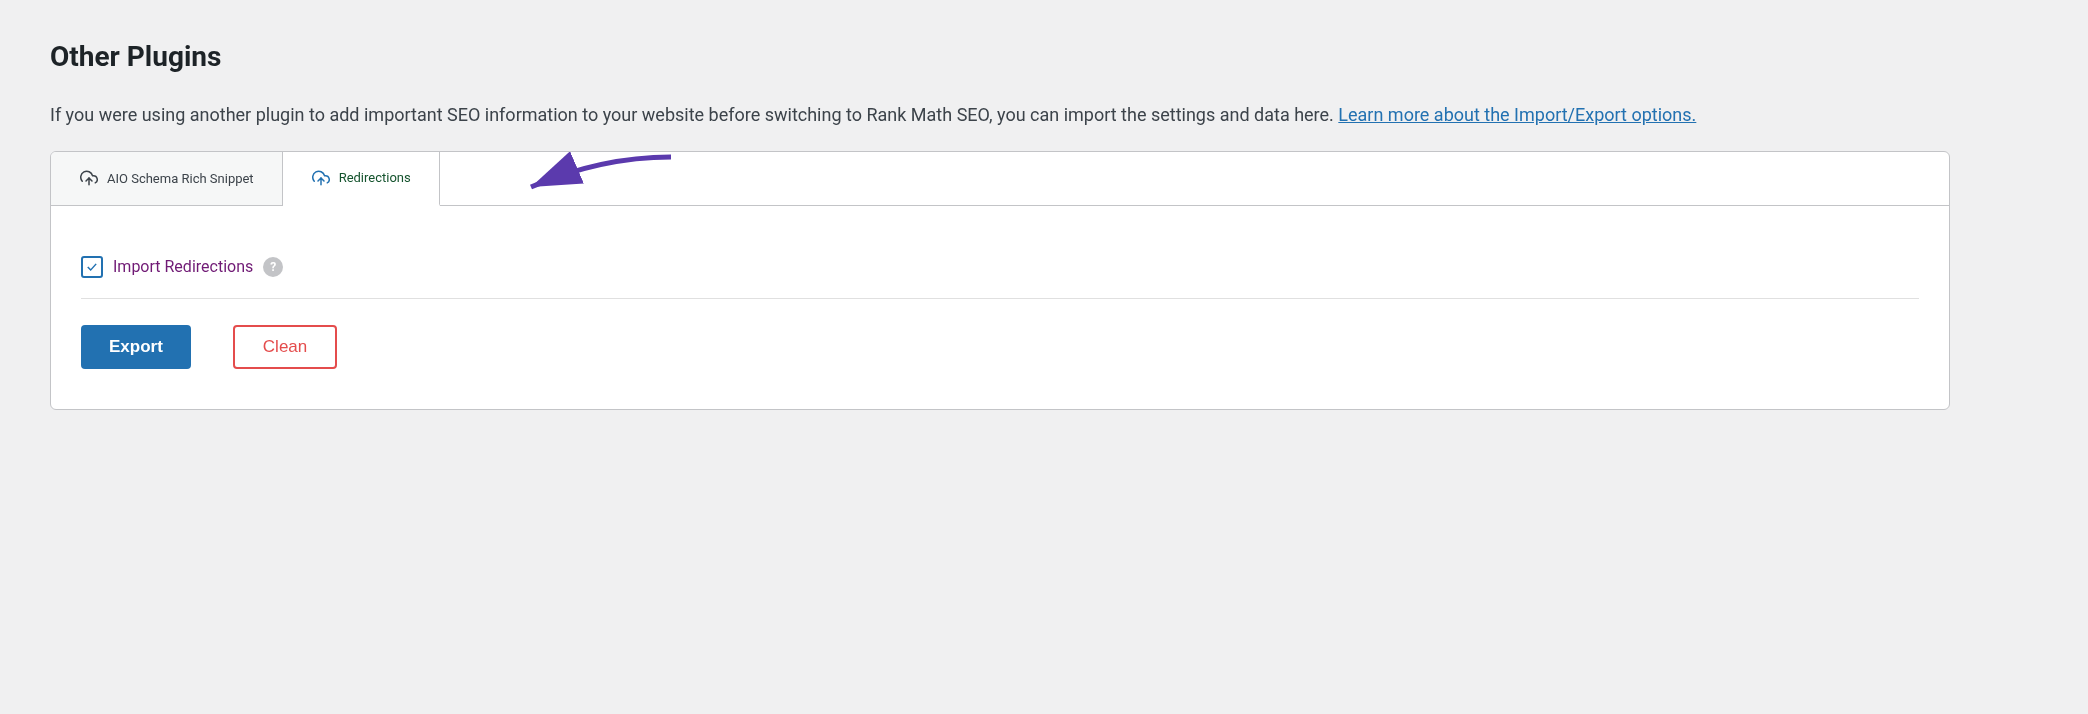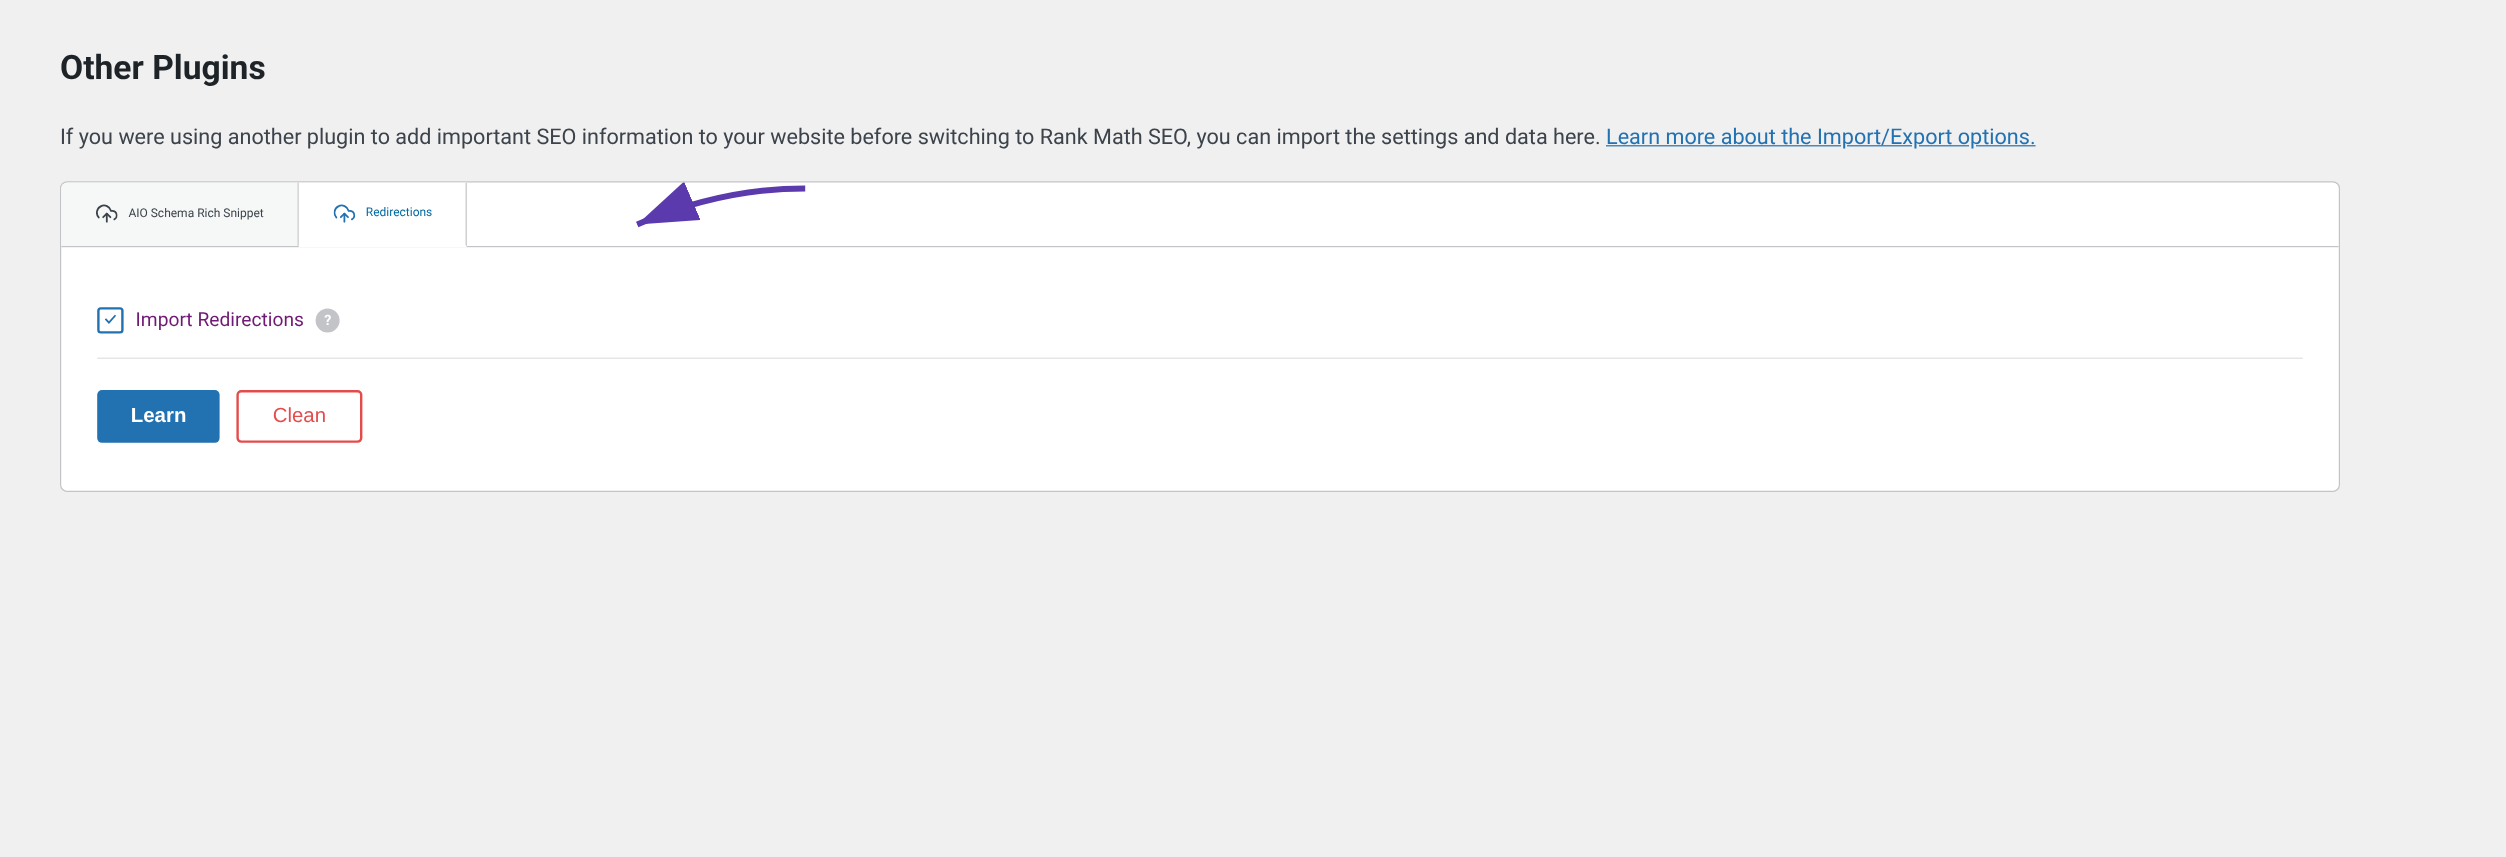--- a/index.html
+++ b/index.html
@@ -49,31 +49,31 @@
     .tabs-header {
       display: flex;
       border-bottom: 1px solid #c3c4c7;
     }
 
     .tab-item {
       display: flex;
       align-items: center;
       gap: 8px;
       padding: 16px 28px;
-      font-size: 10px;
+      font-size: 13px;
       color: #3c434a;
       cursor: pointer;
       border-right: 1px solid #c3c4c7;
       background: #f6f7f7;
       position: relative;
     }
 
     .tab-item.active {
       background: #fff;
-      color: #0369a1;
+      color: #14532d;
       border-bottom: 2px solid #fff;
       margin-bottom: -1px;
     }
 
     .tab-icon {
       width: 20px;
       height: 20px;
       display: inline-flex;
       align-items: center;
       justify-content: center;
@@ -161,20 +161,21 @@
 
     .btn-clean {
       background: #fff;
       color: #e44c4c;
       border: 2px solid #e44c4c;
       border-radius: 4px;
       padding: 10px 28px;
       font-size: 17px;
       font-weight: 400;
       cursor: pointer;
+      margin-left: 28px;
     }
 
     .tabs-wrapper {
       position: relative;
     }
 
     
     .annotation-arrow {
       position: absolute;
       top: -5px;
@@ -242,20 +243,20 @@
         <label class="checkbox-wrapper">
           <div class="checkbox-custom checked">
             <span class="checkmark">✓</span>
           </div>
           <span class="option-label">Import Redirections</span>
         </label>
         <span class="help-icon">?</span>
       </div>
 
       <div class="action-row">
-        <button class="btn-import">Learn</button>
+        <button class="btn-import">Export</button>
         <button class="btn-clean">Clean</button>
       </div>
 
     </div>
   </div>
 
 </div>
 
 </body></html>

